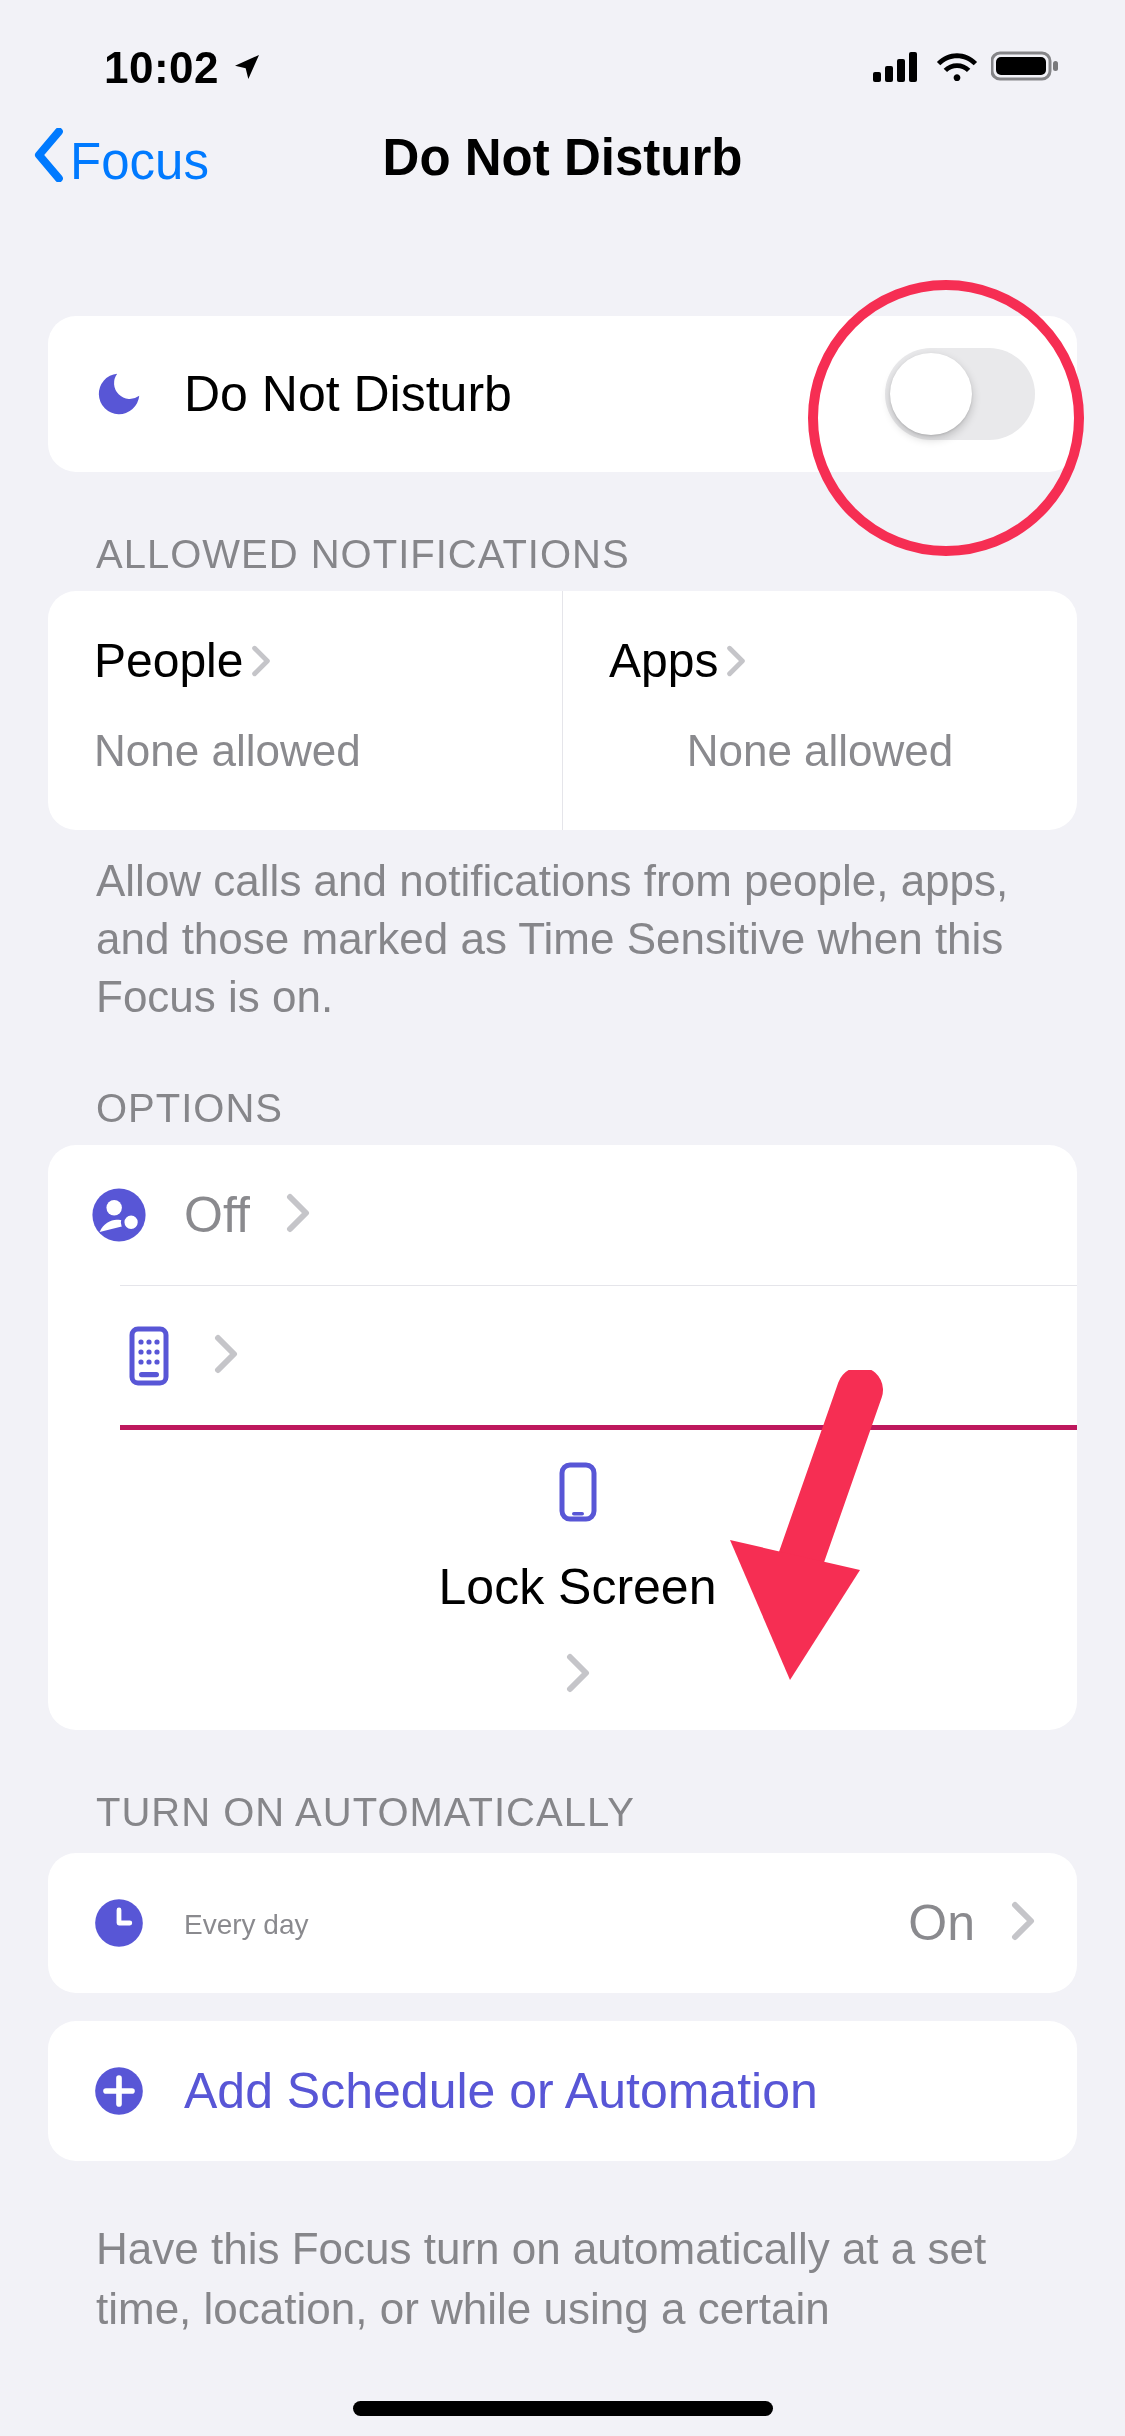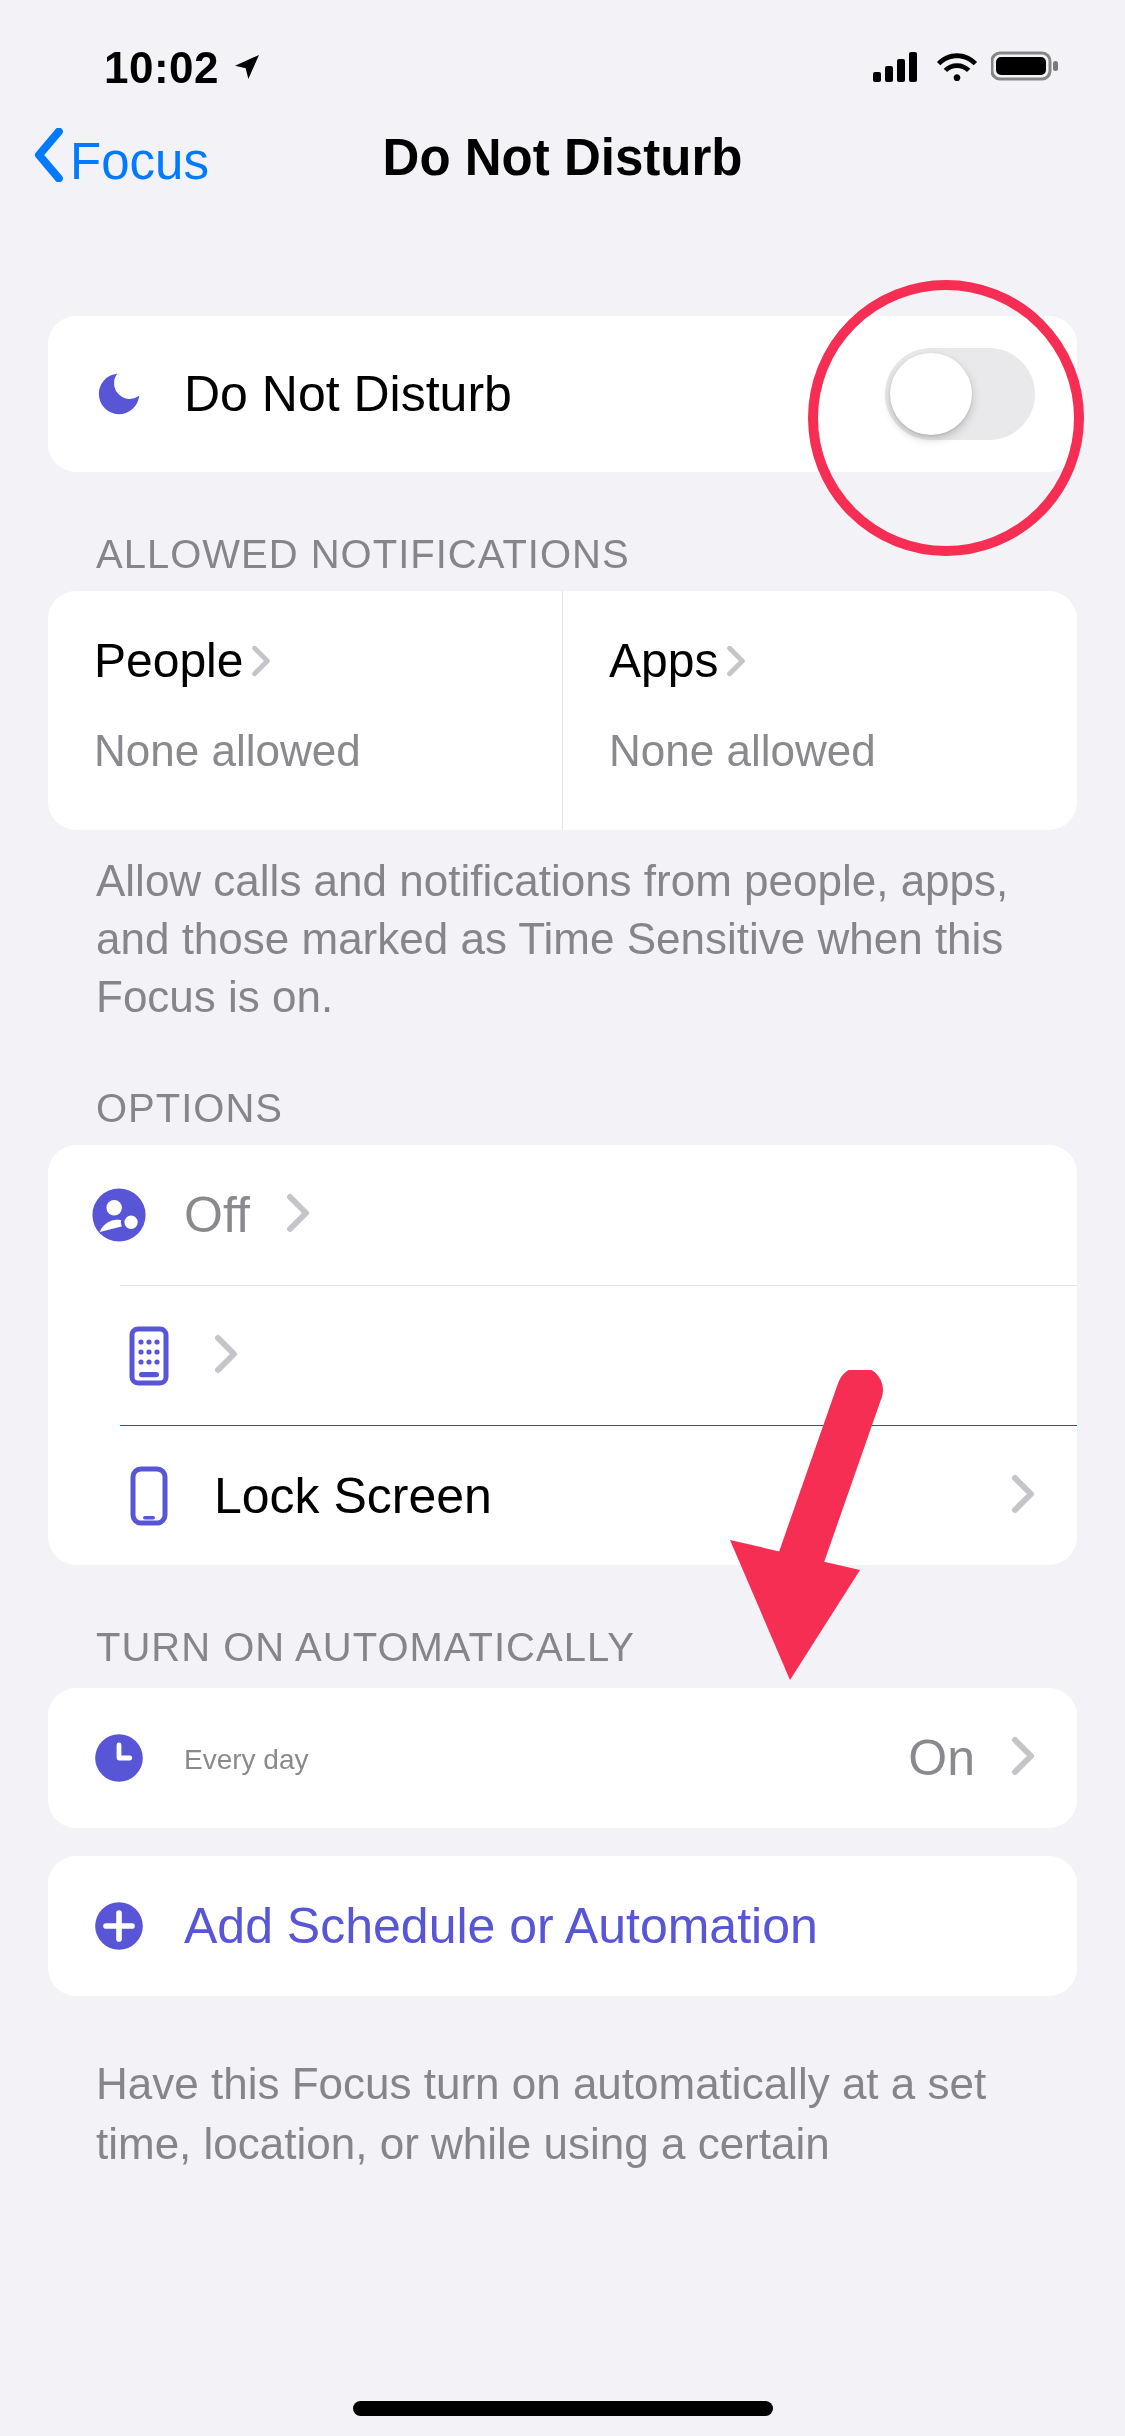--- a/index.html
+++ b/index.html
@@ -96,21 +96,21 @@
   }
 
   
   .split {
     display: flex;
   }
   .split-cell {
     flex: 1;
     padding: 42px 46px 54px 46px;
   }
-  .split-cell + .split-cell { border-left: 1px solid #e5e5ea; }
+  .split-cell + .split-cell { border-left: 1px solid #e5e5ea; text-align: center; }
   .split-title {
     display: flex;
     align-items: center;
     gap: 8px;
     font-size: 48px;
     color: #000;
   }
   .split-sub {
     margin-top: 38px;
     font-size: 44px;
@@ -305,21 +305,21 @@
           <circle cx="14" cy="18" r="1.3" fill="#5856d6"></circle>
           <rect x="5" y="23" width="10" height="2.6" rx="1.3" fill="#5856d6"></rect>
         </svg>
     </span>
     <span class="chev">
       <svg class="chev" viewBox="0 0 12 20" width="26" height="44">
           <path d="M2 2 L10 10 L2 18" stroke="#c5c5c9" stroke-width="3" fill="none" stroke-linecap="round" stroke-linejoin="round"></path>
         </svg>
     </span>
   </div>
-  <div class="row" style="border-top:1px solid #be185d;">
+  <div class="row" style="border-top:5px solid #be185d;flex-direction:column;">
     <span class="icon-slot purple">
       <svg width="40" height="60" viewBox="0 0 20 30">
           <rect x="2" y="1.5" width="16" height="27" rx="4" fill="none" stroke="#5856d6" stroke-width="2.5"></rect>
           <rect x="7" y="25" width="6" height="1.8" rx="0.9" fill="#5856d6"></rect>
         </svg>
     </span>
     <span class="label">Lock Screen</span>
     <span class="chev">
       <svg class="chev" viewBox="0 0 12 20" width="26" height="44">
           <path d="M2 2 L10 10 L2 18" stroke="#c5c5c9" stroke-width="3" fill="none" stroke-linecap="round" stroke-linejoin="round"></path>

